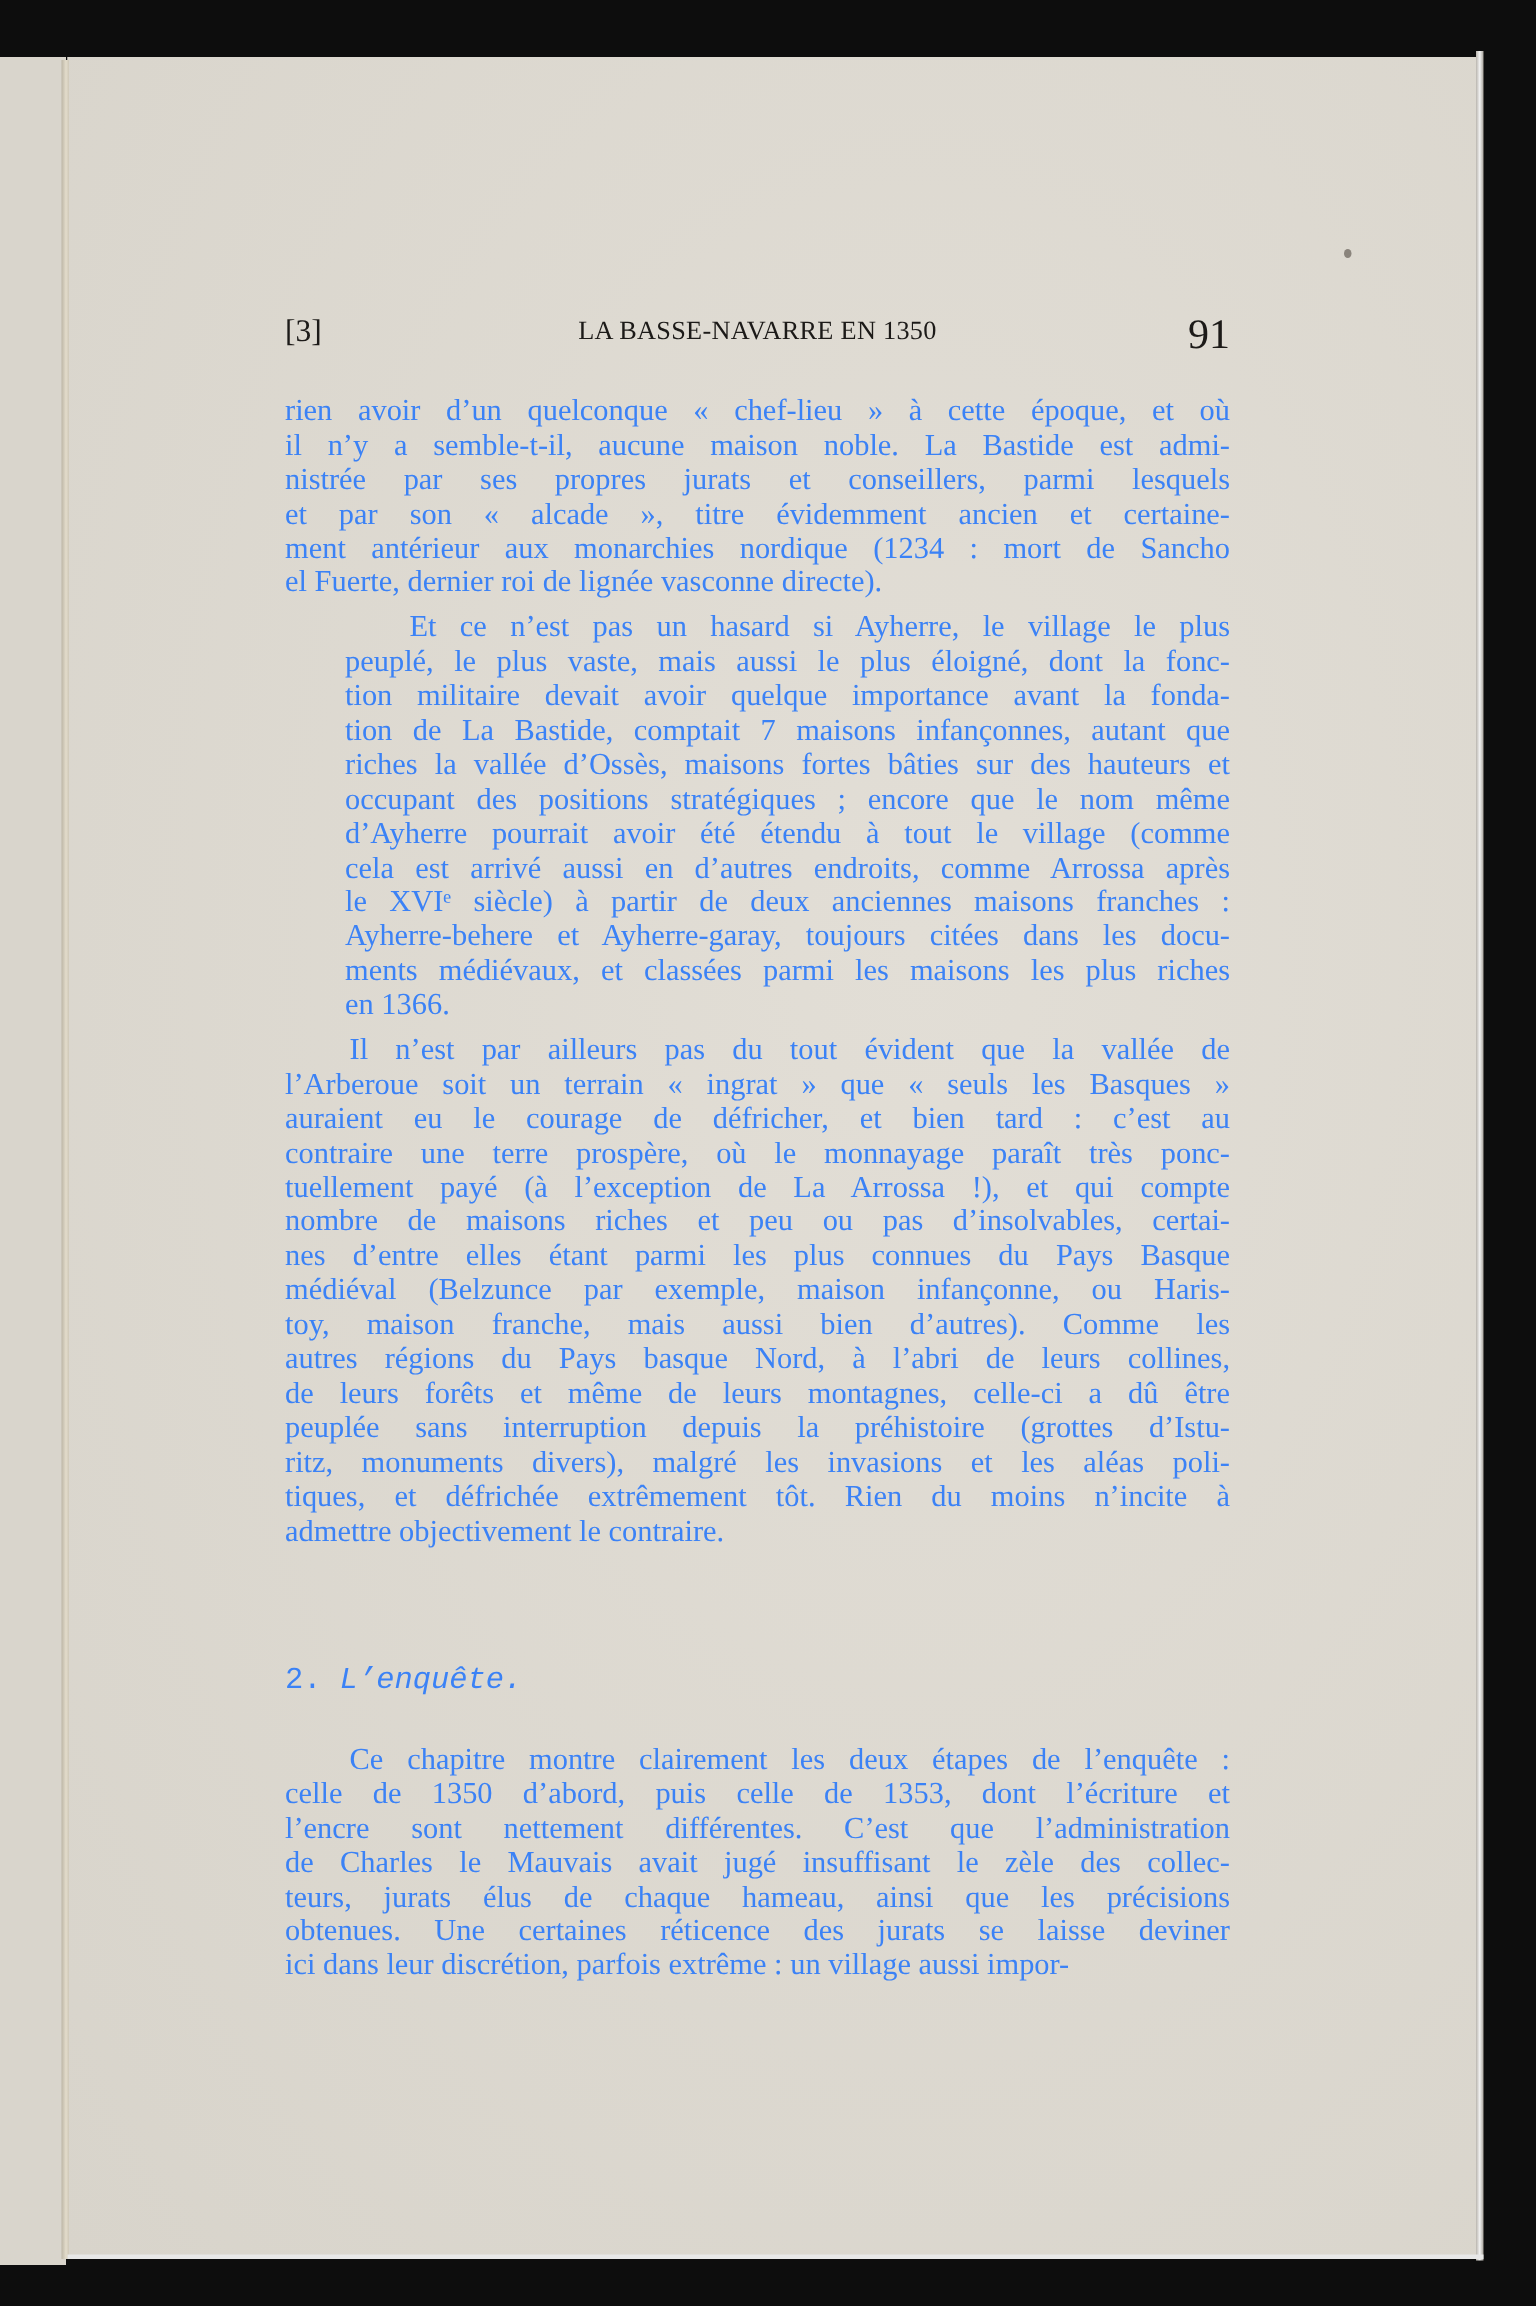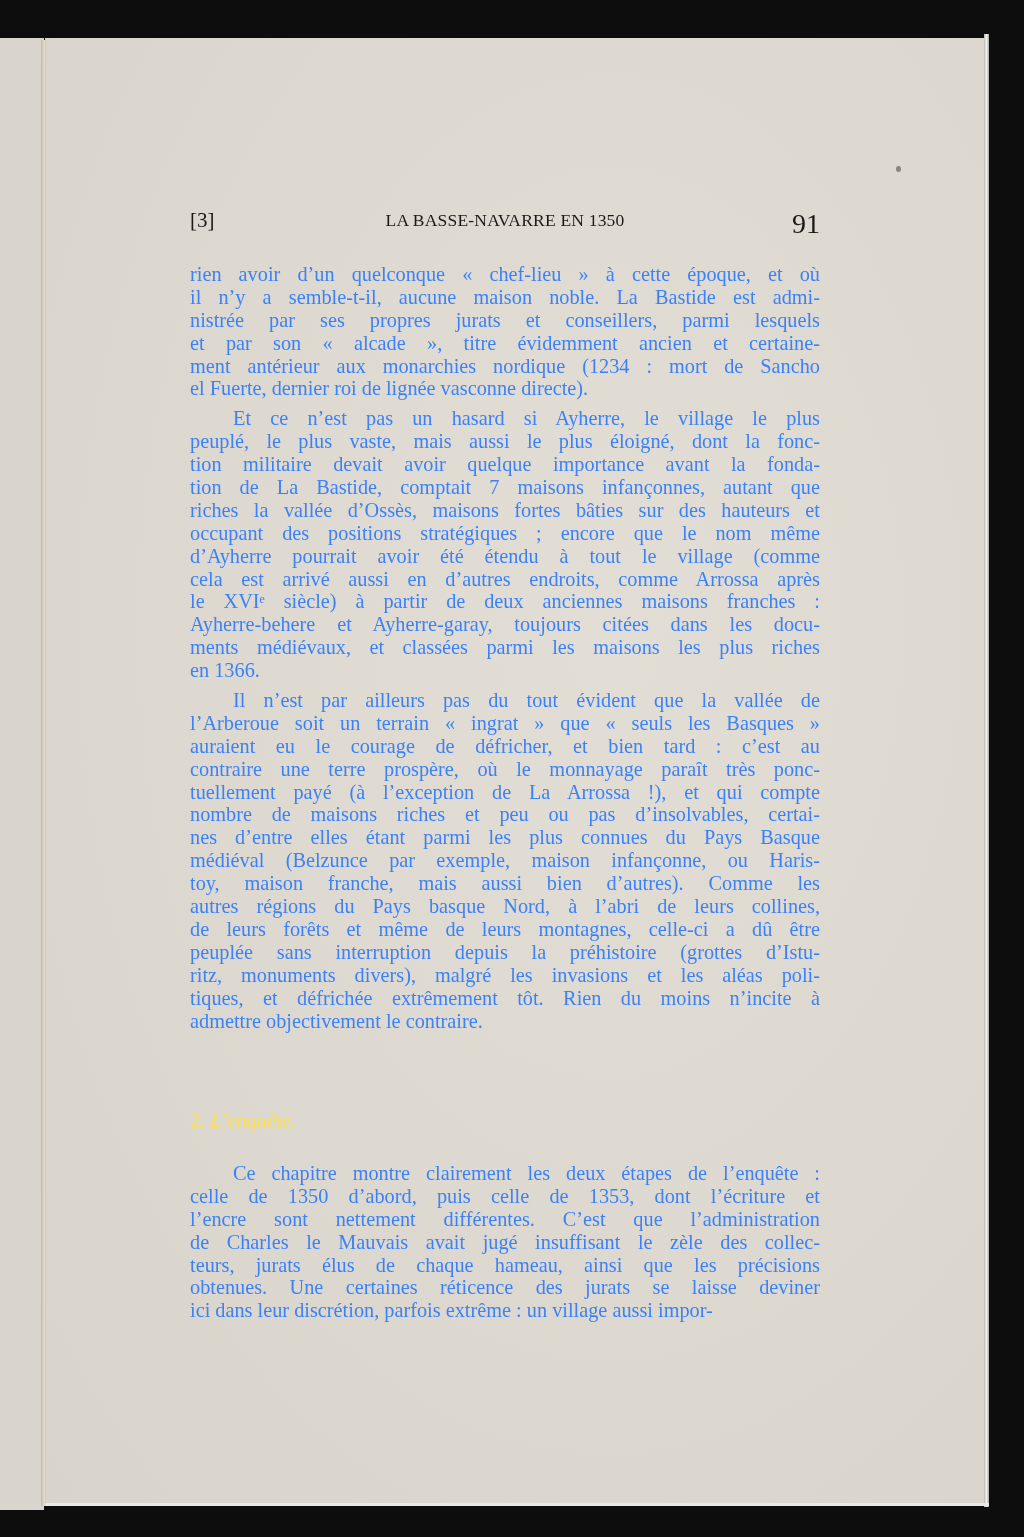--- a/index.html
+++ b/index.html
@@ -42,21 +42,21 @@
   .rh-center { position:absolute; left:0; right:0; top:2px; text-align:center; font-size:17.5px; letter-spacing:0.2px; }
   .rh-right { position:absolute; right:0; top:0; font-size:28px; }
   .text-block {
     position:absolute; left:190px; width:630px;
     color:#3b82f6; font-size:20.3px; line-height:22.9px;
   }
   .para { text-align:justify; margin:0; }
   .para .line { display:block; text-align:justify; text-align-last:justify; white-space:nowrap; height:22.9px; }
   .para .line.last { text-align-last:left; }
   .indent { padding-left:43px; }
-  .heading { position:absolute; left:190px; top:1109px; font-size:20.3px; color:#fde047; }
+  .heading { position:absolute; left:190px; top:1109px; font-size:20.3px; color:#3b82f6;font-family:Liberation Mono, monospace; }
   .heading i { font-style:italic; }
 </style>
 </head>
 <body>
 
 <div class="left-page"></div>
 <div class="page"></div>
 <div class="gutter"></div>
 <div class="page-edge-right"></div>
 <div class="page-edge-bottom"></div>
@@ -70,21 +70,21 @@
 
 <div class="text-block" id="body-text" style="top:263px;">
     <div class="para">
       <span class="line">rien avoir d’un quelconque « chef-lieu » à cette époque, et où</span>
       <span class="line">il n’y a semble-t-il, aucune maison noble. La Bastide est admi-</span>
       <span class="line">nistrée par ses propres jurats et conseillers, parmi lesquels</span>
       <span class="line">et par son « alcade », titre évidemment ancien et certaine-</span>
       <span class="line">ment antérieur aux monarchies nordique (1234 : mort de Sancho</span>
       <span class="line last">el Fuerte, dernier roi de lignée vasconne directe).</span>
     </div>
-    <div class="para" style="margin-top: 7px;">
+    <div class="para" style="margin-top: 7px; margin-left: 40px;">
       <span class="line indent">Et ce n’est pas un hasard si Ayherre, le village le plus</span>
       <span class="line">peuplé, le plus vaste, mais aussi le plus éloigné, dont la fonc-</span>
       <span class="line">tion militaire devait avoir quelque importance avant la fonda-</span>
       <span class="line">tion de La Bastide, comptait 7 maisons infançonnes, autant que</span>
       <span class="line">riches la vallée d’Ossès, maisons fortes bâties sur des hauteurs et</span>
       <span class="line">occupant des positions stratégiques ; encore que le nom même</span>
       <span class="line">d’Ayherre pourrait avoir été étendu à tout le village (comme</span>
       <span class="line">cela est arrivé aussi en d’autres endroits, comme Arrossa après</span>
       <span class="line">le XVIᵉ siècle) à partir de deux anciennes maisons franches :</span>
       <span class="line">Ayherre-behere et Ayherre-garay, toujours citées dans les docu-</span>

